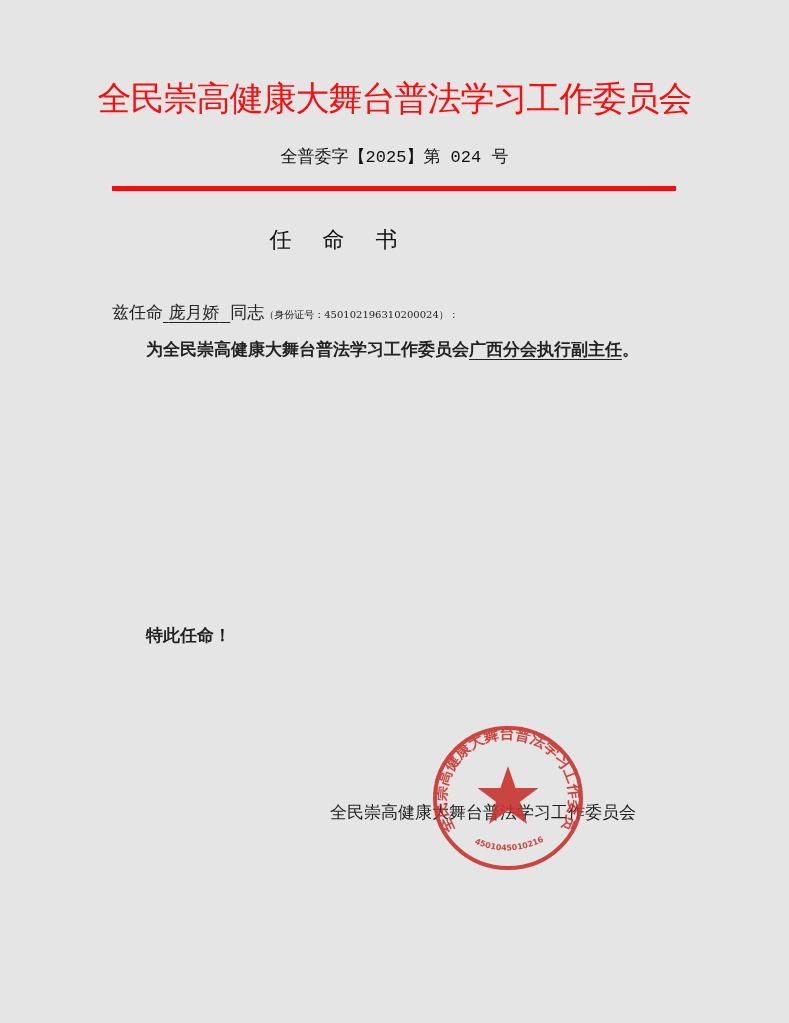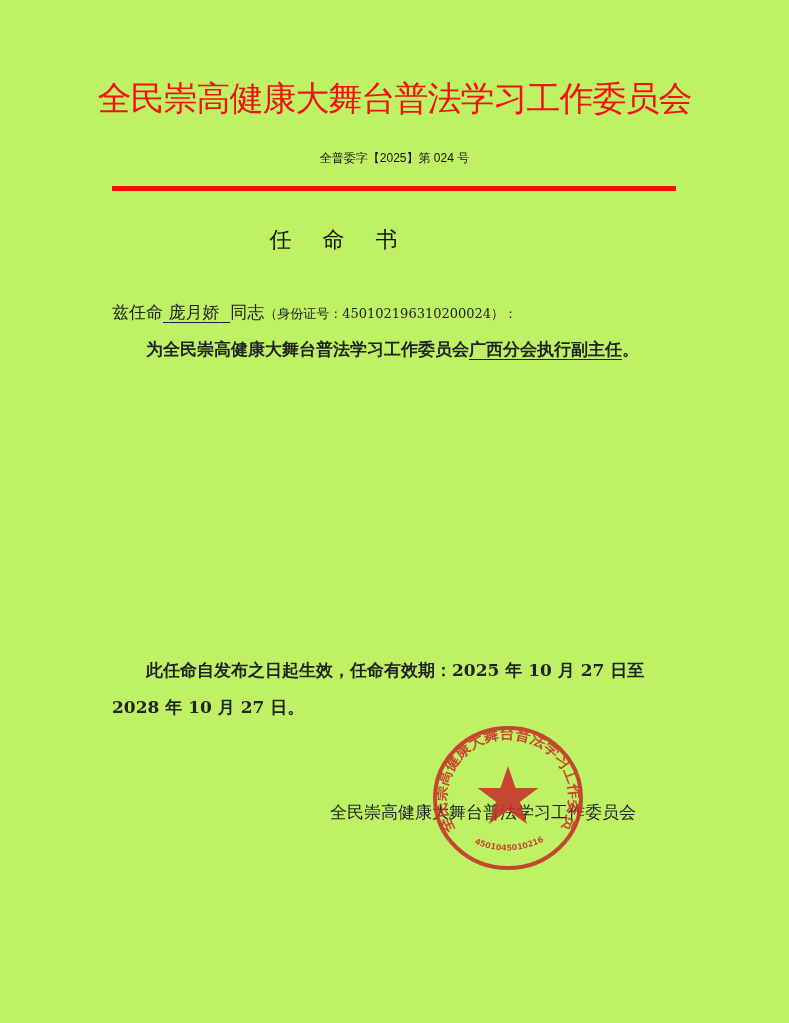--- a/index.html
+++ b/index.html
@@ -1,41 +1,41 @@
 <!DOCTYPE html>
 <html><head>
 <meta charset="utf-8">
 <style>
   html, body { margin: 0; padding: 0; background: #ffffff; }
   body { width: 789px; height: 1023px; position: relative; overflow: hidden; }
-  .page { position: absolute; left: 0; top: 0; width: 789px; height: 1023px; background: #bef264; }
+  .page { position: absolute; left: 0; top: 0; width: 789px; height: 1023px; background: #e5e5e5; }
   .org-title {
     position: absolute; left: 0; width: 789px; top: 76px; text-align: center;
     font-family: "DejaVu Sans", sans-serif; font-size: 34px; color: #f50f0f;
     letter-spacing: -1px; line-height: 44px;
   }
   .doc-no {
     position: absolute; left: 0; width: 789px; top: 145px; text-align: center;
-    font-family: Liberation Sans, sans-serif; font-size: 12px; color: #111; line-height: 26px;
+    font-family: Liberation Mono, monospace; font-size: 17px; color: #111; line-height: 26px;
   }
   .red-rule {
     position: absolute; left: 112px; top: 186px; width: 564px; height: 5px; background: #fb0a0a;
   }
   .doc-title {
     position: absolute; left: 0; width: 677px; top: 224px; text-align: center;
     font-family: "DejaVu Sans", sans-serif; font-size: 22px; color: #111; letter-spacing: 12px;
     line-height: 32px; padding-left: 2px; box-sizing: border-box;
   }
   .body-text {
     position: absolute; left: 112px; width: 566px;
     font-family: "DejaVu Serif", serif; font-size: 17px; color: #222; line-height: 37px;
   }
   .indent { text-indent: 2em; font-weight: bold; }
   .u { text-decoration: underline; text-underline-offset: 4px; }
-  .small { font-size: 13px; }
+  .small { font-size: 10px; }
   .sig {
     position: absolute; font-family: "DejaVu Serif", serif; font-size: 17px; color: #222;
     line-height: 30px; white-space: nowrap; z-index: 1;
   }
   .stamp { position: absolute; left: 428px; top: 722px; width: 160px; height: 150px; z-index: 2; opacity: 0.88; }
 </style>
 </head>
 <body>
 
 <div class="page">
@@ -46,21 +46,21 @@
 
   <div class="body-text" style="top:294px;">
     <span>兹任命</span><span class="u">&nbsp;<span>庞月娇</span>&nbsp;&nbsp;</span><span>同志</span><span class="small">（身份证号：450102196310200024）：</span>
   </div>
 
   <div class="body-text indent" style="top:331px;">
     <span>为全民崇高健康大舞台普法学习工作委员会</span><span class="u">广西分会执行副主任</span><span>。</span>
   </div>
 
 
-  <div class="body-text indent" style="top:652px;">此任命自发布之日起生效，任命有效期：2025 年 10 月 27 日至 2028 年 10 月 27 日。</div>
+  <div class="body-text indent" style="top:617px;">特此任命！</div>
 
   <div class="sig" style="left:330px; top:797px;">全民崇高健康大舞台普法学习工作委员会</div>
 
   <svg class="stamp" viewBox="0 0 160 150">
     <defs>
       <path id="ringpath" d="M 30 112 A 62 60 0 1 1 130 112" fill="none"></path>
     </defs>
     <ellipse cx="80" cy="76" rx="73" ry="70" fill="none" stroke="#c8302a" stroke-width="4"></ellipse>
     <text font-family="DejaVu Sans, sans-serif" font-size="15" fill="#c8302a" font-weight="bold">
       <textPath href="#ringpath" startOffset="2%">全民崇高健康大舞台普法学习工作委员会</textPath>

